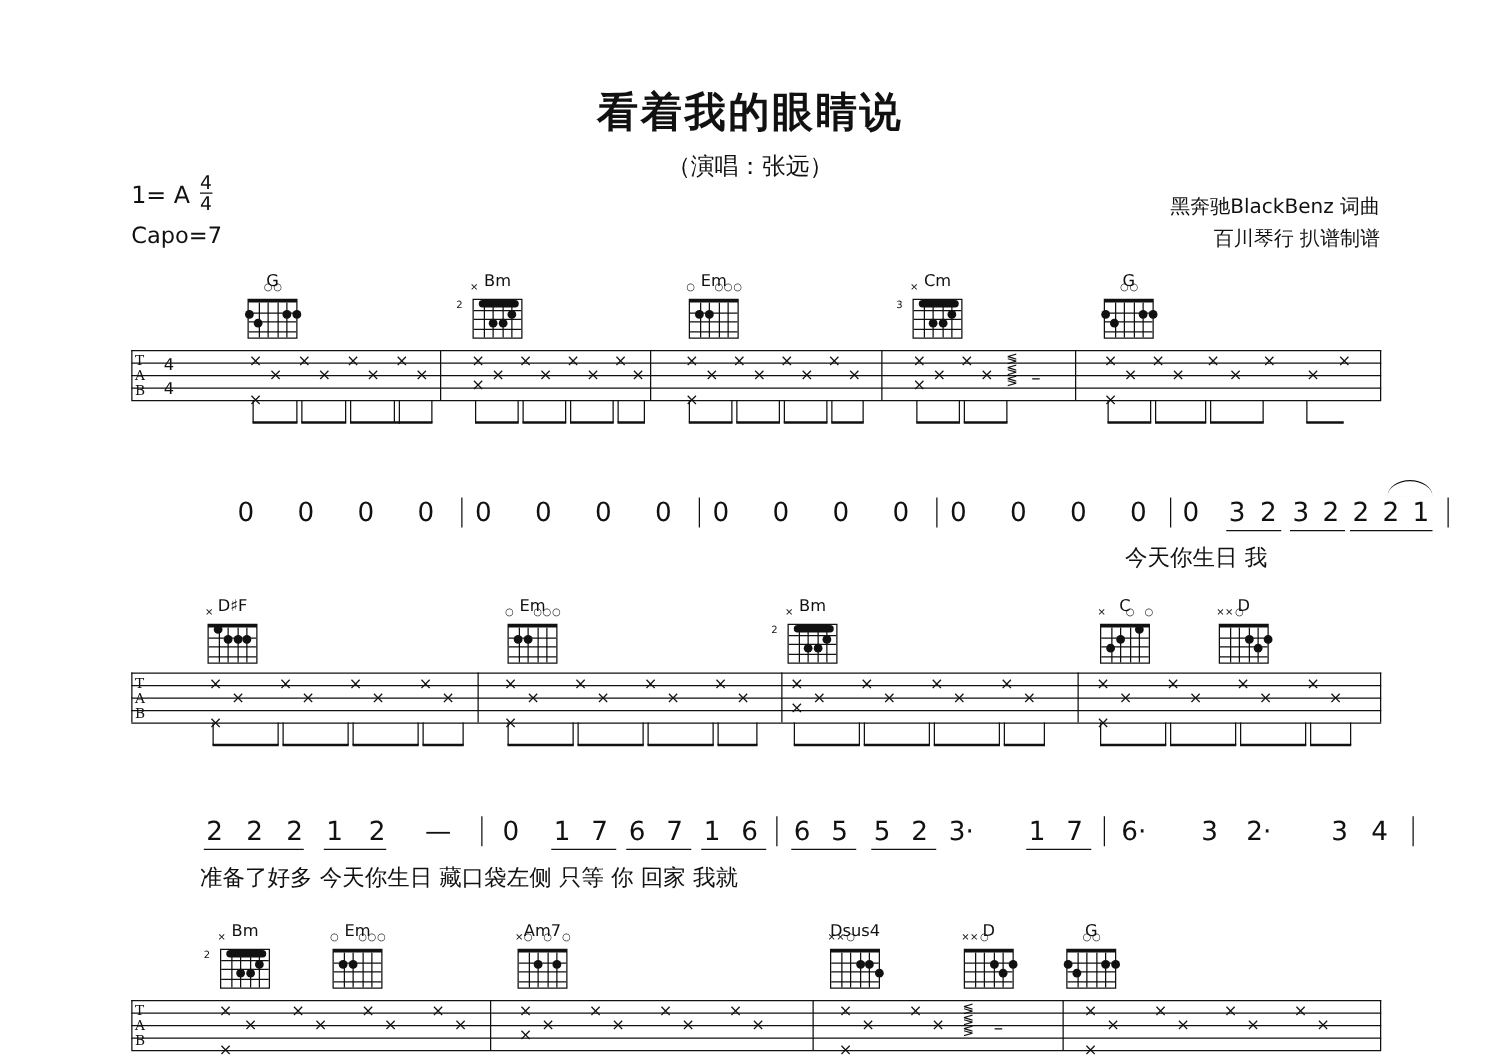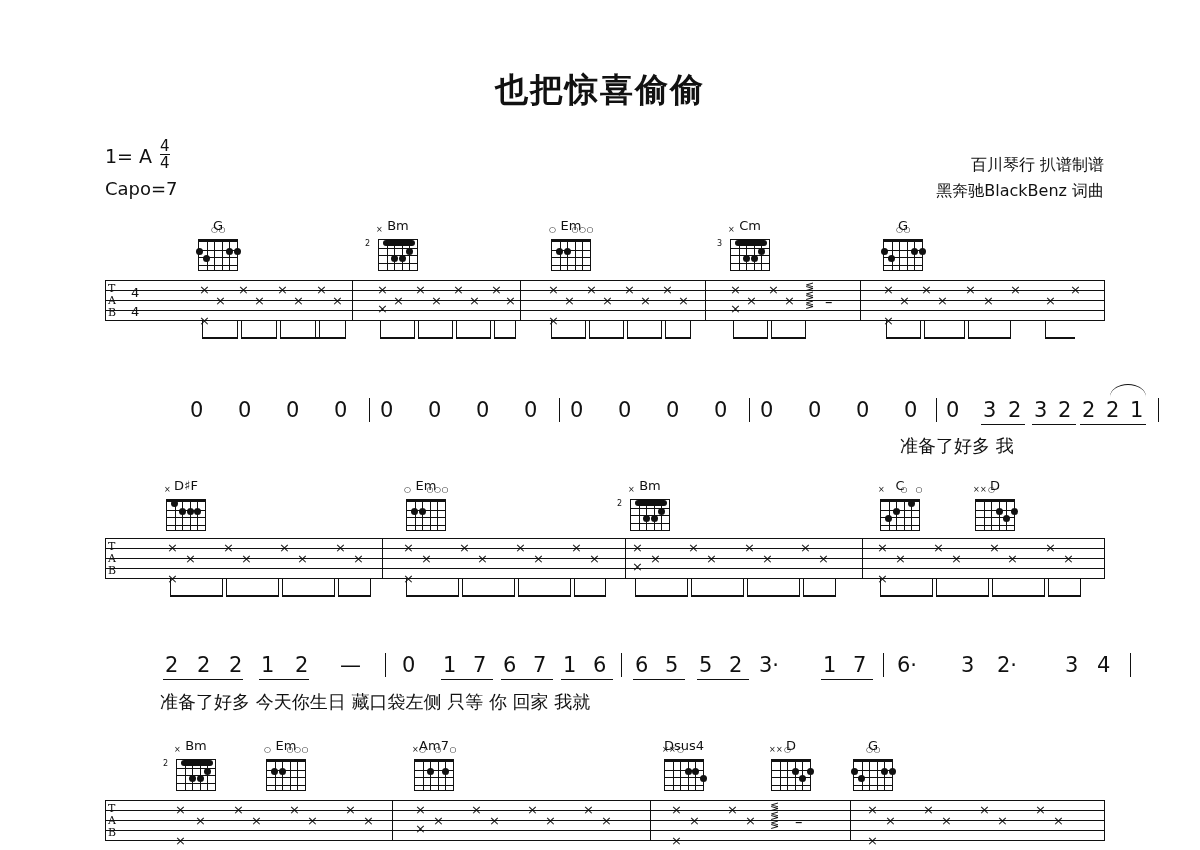--- a/index.html
+++ b/index.html
@@ -247,35 +247,36 @@
     height: 12px;
     border-top: 1.4px solid #111;
     border-radius: 50%/100% 100% 0 0;
   }
 </style>
 </head>
 <body>
 
 <div class="sheet">
 
-  <div class="title">也把惊喜偷偷</div>
+  <div class="title">看着我的眼睛说</div>
+  <div class="subtitle">（演唱：张远）</div>
 
   <div class="keyline">
     <span>1= A</span>
     <span class="timesig">
       <span class="num">4</span>
       <span class="den">4</span>
     </span>
   </div>
 
   <div class="capo">Capo=7</div>
 
   <div class="credits">
+    <div>黑奔驰BlackBenz 词曲</div>
     <div>百川琴行 扒谱制谱</div>
-    <div>黑奔驰BlackBenz 词曲</div>
   </div>
 
   <div class="chord" style="left:190px; top:218px;">
     <div class="cname">G</div>
     <div class="cbox">
       <div class="cgrid nut">
         <div class="v" style="left:7.6px"></div>
           <div class="v" style="left:15.2px"></div>
         <div class="v" style="left:22.8px"></div>
           <div class="v" style="left:30.4px"></div>
@@ -528,21 +529,21 @@
     <span class="n" style="left:977px">2</span>
     <span class="ul" style="left:927px; top:26px; width:44px"></span>
     <span class="n" style="left:1001px">2</span>
     <span class="n" style="left:1025px">1</span>
     <span class="ul" style="left:975px; top:26px; width:66px"></span>
     <span class="bl" style="left:1053px; top:0px; height:24px"></span>
     <span class="slur" style="left:1005px; top:-14px; width:36px"></span>
   </div>
 
   <div class="lyrics" style="left:105px; top:434px; width:1000px;">
-    <span style="left:795px">准备了好多  我</span>
+    <span style="left:795px">今天你生日  我</span>
   </div>
 
   <div class="chord" style="left:158px; top:478px;">
     <div class="cname">D♯F</div>
     <div class="cbox">
       <div class="cgrid nut">
         <div class="v" style="left:7.6px"></div>
           <div class="v" style="left:15.2px"></div>
         <div class="v" style="left:22.8px"></div>
           <div class="v" style="left:30.4px"></div>

